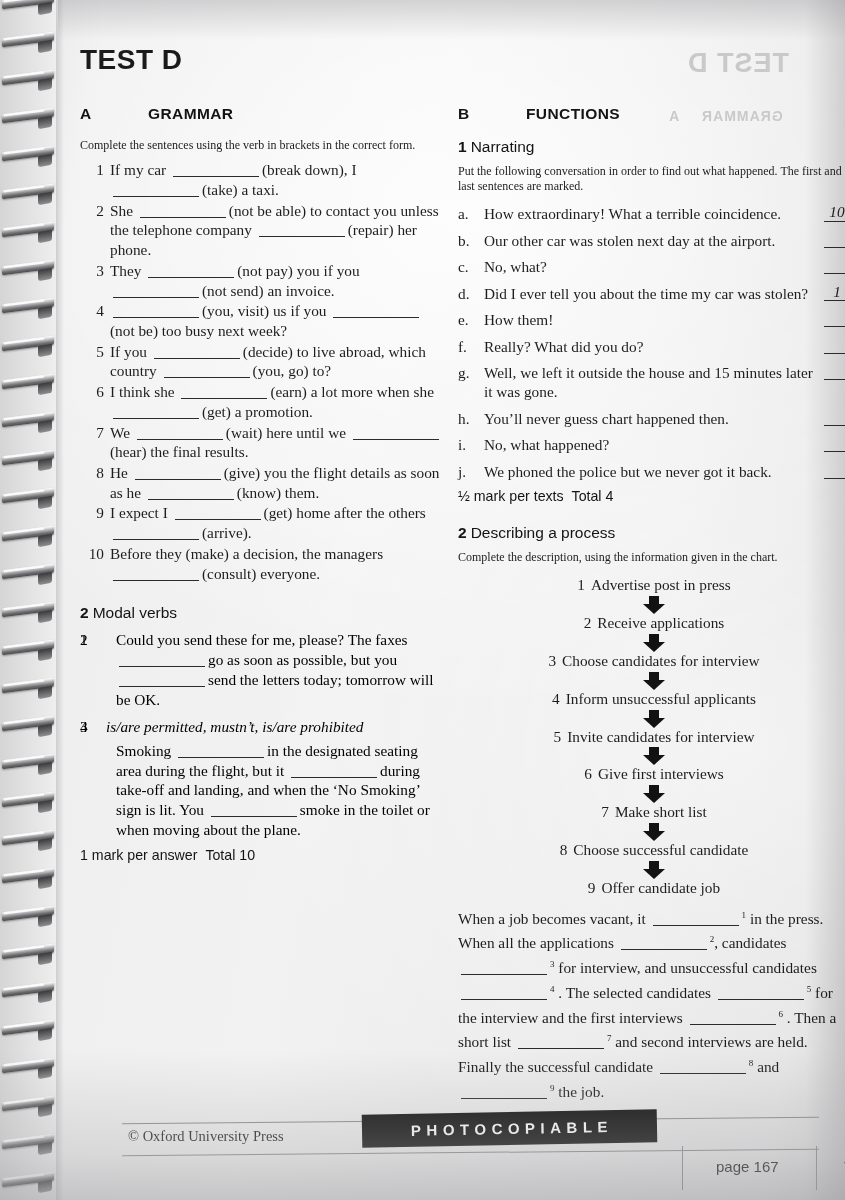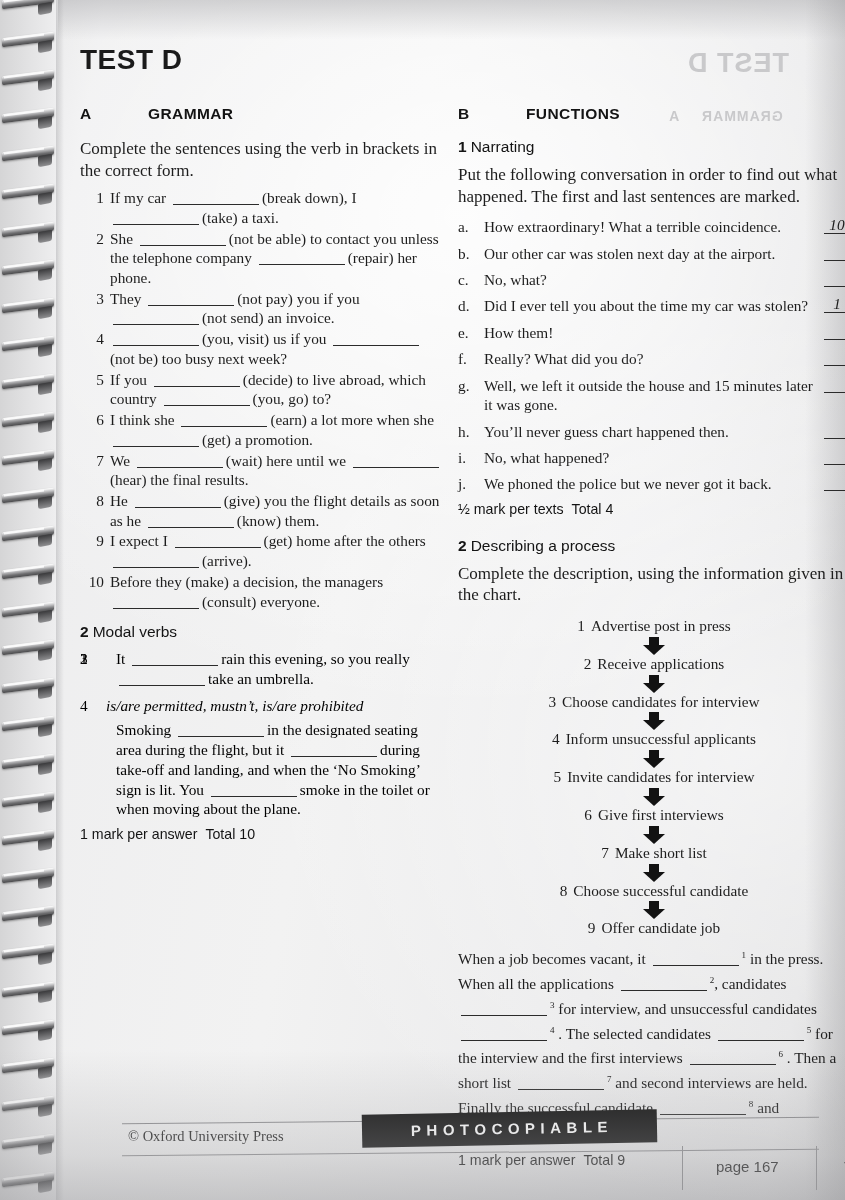--- a/index.html
+++ b/index.html
@@ -93,21 +93,21 @@
   }
   .sec-head .letter{width:68px;display:inline-block;}
 
   .sub-head{
     font-family:"Liberation Sans",sans-serif;
     font-size:15.5px;color:#141414;margin:0 0 8px 0;
   }
   .sub-head b{font-weight:bold;margin-right:4px;}
 
   .instr{
-    font-size:17px;line-height:1.27;color:#1d1d1d;margin:0 0 7px 0;
+    font-size:12px;line-height:1.27;color:#1d1d1d;margin:0 0 7px 0;
   }
 
   ol.qlist{list-style:none;margin:0;padding:0;}
   ol.qlist > li{
     position:relative;padding-left:26px;margin-bottom:1px;
     font-size:15.3px;line-height:1.29;color:#1d1d1d;
   }
   ol.qlist > li > .num{
     position:absolute;left:0;top:0;width:20px;text-align:right;
   }
@@ -397,35 +397,35 @@
         <li><span class="num">4</span><span class="blank"></span>(you, visit) us if you <span class="blank"></span>(not be) too busy next week?</li>
         <li><span class="num">5</span>If you <span class="blank"></span>(decide) to live abroad, which country <span class="blank"></span>(you, go) to?</li>
         <li><span class="num">6</span>I think she <span class="blank"></span>(earn) a lot more when she <span class="blank"></span>(get) a promotion.</li>
         <li><span class="num">7</span>We <span class="blank"></span>(wait) here until we <span class="blank"></span>(hear) the final results.</li>
         <li><span class="num">8</span>He <span class="blank"></span>(give) you the flight details as soon as he <span class="blank"></span>(know) them.</li>
         <li><span class="num">9</span>I expect I <span class="blank"></span>(get) home after the others <span class="blank"></span>(arrive).</li>
         <li><span class="num">10</span>Before they (make) a decision, the managers <span class="blank"></span>(consult) everyone.</li>
       </ol>
 
 
-    <div class="sub-head" style="margin-top:12px">
+    <div class="sub-head" style="margin-top:21px">
       <b>2</b><span>Modal verbs</span>
     </div>
 
 
     <ol class="mlist" id="a2-list">
         <li>
           <span class="num">1</span>
         </li>
         <li>
           <span class="num">2</span>
+          <span class="mbody">Could you send these for me, please? The faxes <span class="blank"></span>go as soon as possible, but you <span class="blank"></span>send the letters today; tomorrow will be OK.</span>
         </li>
         <li>
           <span class="num">3</span>
-          <span class="mbody">It <span class="blank"></span>rain this evening, so you really <span class="blank"></span>take an umbrella.</span>
         </li>
         <li>
           <span class="num">4</span>
           <span class="verbs">is/are permitted, mustn’t, is/are prohibited</span>
           <span class="mbody">Smoking <span class="blank"></span>in the designated seating area during the flight, but it <span class="blank"></span>during take-off and landing, and when the ‘No Smoking’ sign is lit. You <span class="blank"></span>smoke in the toilet or when moving about the plane.</span>
         </li>
       </ol>
 
     <p class="marks">
       <span>1 mark per answer</span>&nbsp;&nbsp;<b>Total 10</b>

